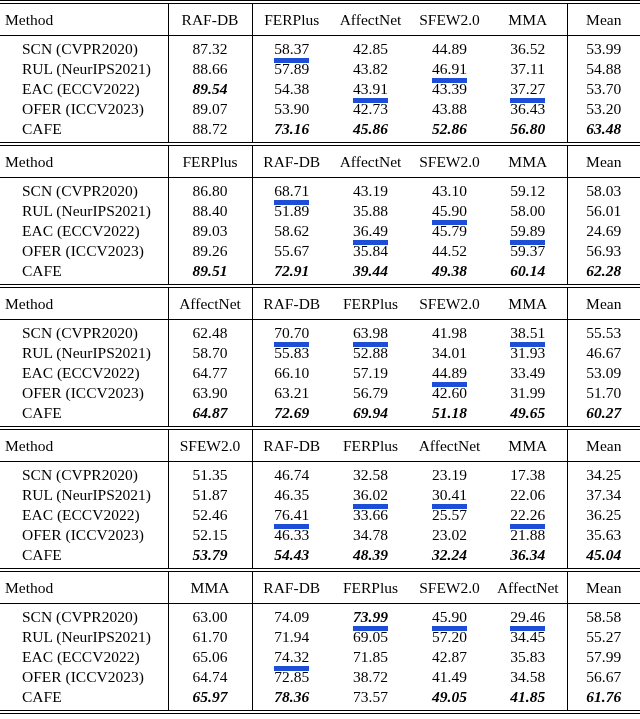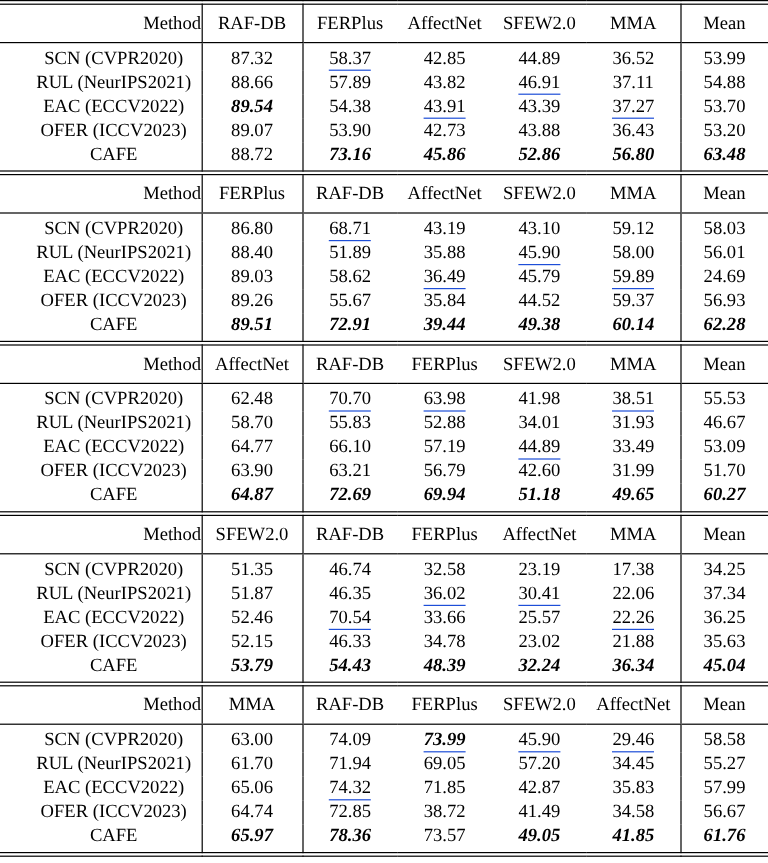--- a/index.html
+++ b/index.html
@@ -36,44 +36,44 @@
     padding: 0;
     vertical-align: middle;
     white-space: nowrap;
     color: #000;
   }
   thead th {
     height: 31px;
     border-bottom: 1px solid #000;
   }
   thead th.method {
-    text-align: right;
+    text-align: left;
     padding-left: 5px;
   }
   tbody td {
     height: 20px;
     text-align: center;
   }
   tbody td.method {
-    text-align: center;
+    text-align: left;
     padding-left: 22px;
   }
   tbody tr:first-child td { padding-top: 3px; }
   tbody tr:last-child td  { padding-bottom: 3px; }
 
   
   th:nth-child(2), td:nth-child(2),
   th:nth-child(3), td:nth-child(3),
   th:nth-child(7), td:nth-child(7) {
     border-left: 1px solid #000;
   }
 
   .bold { font-weight: bold; font-style: italic; }
   .u {
-    border-bottom: 1px solid #1d4ed8;
+    border-bottom: 5px solid #1d4ed8;
     padding-bottom: 1px;
   }
 </style>
 </head>
 <body>
 
 <div class="page">
 
   <table class="subtable">
     <colgroup>
@@ -321,21 +321,21 @@
           <td>51.87</td>
           <td>46.35</td>
           <td><span class="u">36.02</span></td>
           <td><span class="u">30.41</span></td>
           <td>22.06</td>
           <td>37.34</td>
         </tr>
         <tr>
           <td class="method">EAC (ECCV2022)</td>
           <td>52.46</td>
-          <td><span class="u">70.54</span></td>
+          <td><span class="u">76.41</span></td>
           <td>33.66</td>
           <td>25.57</td>
           <td><span class="u">22.26</span></td>
           <td>36.25</td>
         </tr>
         <tr>
           <td class="method">OFER (ICCV2023)</td>
           <td>52.15</td>
           <td>46.33</td>
           <td>34.78</td>

